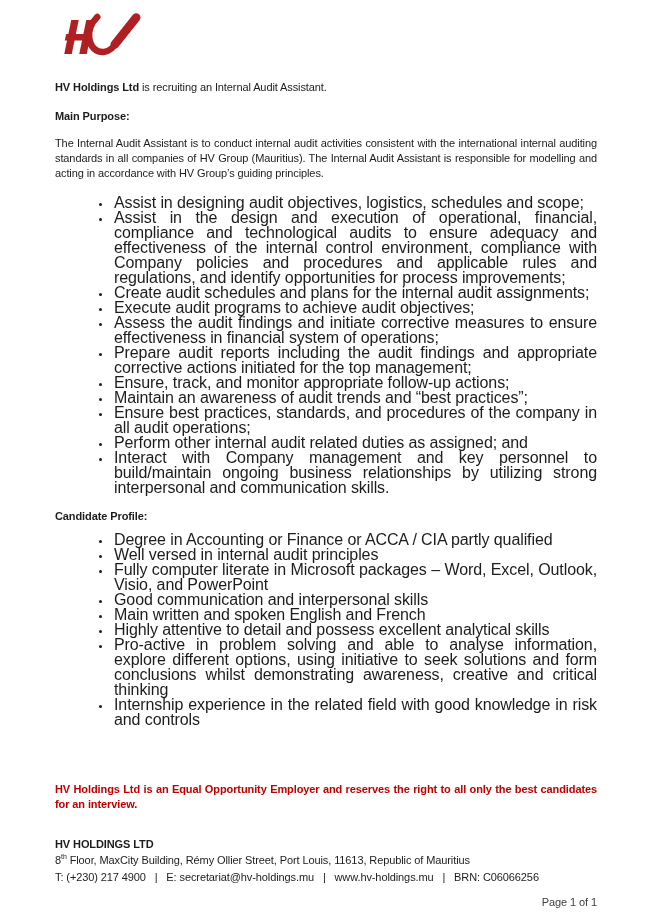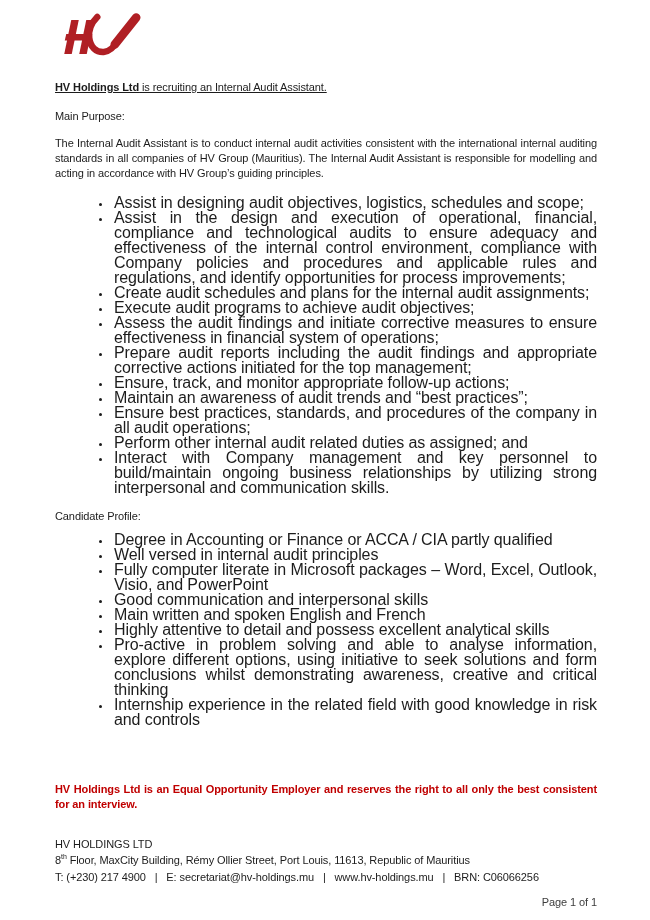--- a/index.html
+++ b/index.html
@@ -12,22 +12,22 @@
   .page {
     box-sizing: border-box;
     width: 650px; height: 920px;
     padding: 12px 53px 10px 55px;
     display: flex; flex-direction: column;
   }
   .logo { margin: 0 0 18px 0; height: 50px; }
   .logo svg { display: block; }
   p { margin: 0; font-size: 11px; line-height: 15px; letter-spacing: -0.1px; }
   .just { text-align: justify; }
-  .h { font-weight: normal; }
-  .intro { margin-bottom: 14px; text-decoration: underline; }
+  .h { font-weight: bold; }
+  .intro { margin-bottom: 14px; }
   .mb12 { margin-bottom: 12px; }
   .mb14 { margin-bottom: 14px; }
   .mb8  { margin-bottom: 8px; }
   ul {
     margin: 0 0 14px 0;
     padding-left: 57px;
     list-style: disc;
   }
   li {
     font-size: 16px; line-height: 15px; letter-spacing: -0.1px;
@@ -114,21 +114,21 @@
 
       <li><span>Highly attentive to detail and possess excellent analytical skills</span></li>
 
       <li><span>Pro-active in problem solving and able to analyse information, explore different options, using initiative to seek solutions and form conclusions whilst demonstrating awareness, creative and critical thinking</span></li>
 
       <li><span>Internship experience in the related field with good knowledge in risk and controls</span></li>
     </ul>
 
 
 
-  <p class="notice just">HV Holdings Ltd is an Equal Opportunity Employer and reserves the right to all only the best consistent for an interview.</p>
+  <p class="notice just">HV Holdings Ltd is an Equal Opportunity Employer and reserves the right to all only the best candidates for an interview.</p>
 
   <div class="footer">
     <p class="h">HV HOLDINGS LTD</p>
     <p><span>8</span><sup>th</sup><span> Floor, MaxCity Building, Rémy Ollier Street, Port Louis, 11613, Republic of Mauritius</span></p>
     <p class="contact">T: (+230) 217 4900   |   E: secretariat@hv-holdings.mu   |   www.hv-holdings.mu   |   BRN: C06066256</p>
   </div>
 
   <p class="pagenum">Page 1 of 1</p>
 
 </div>

